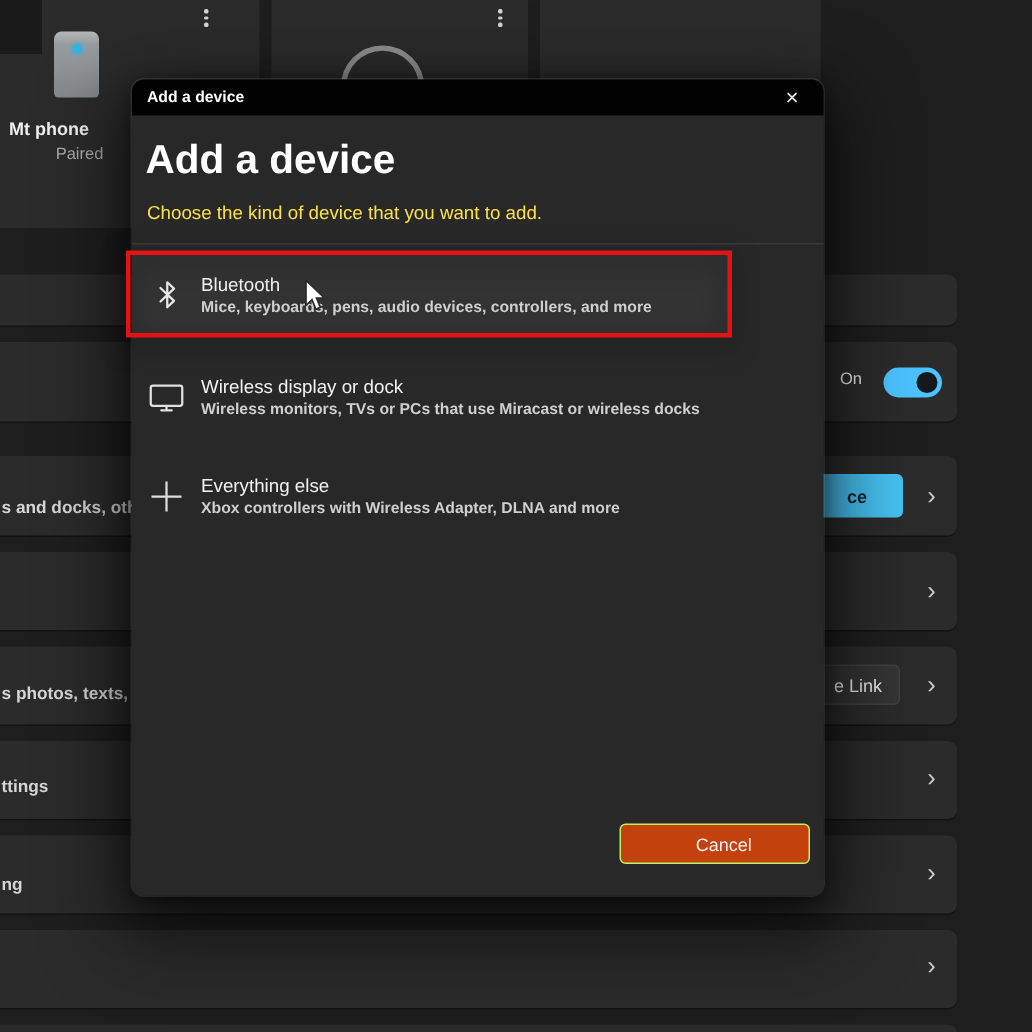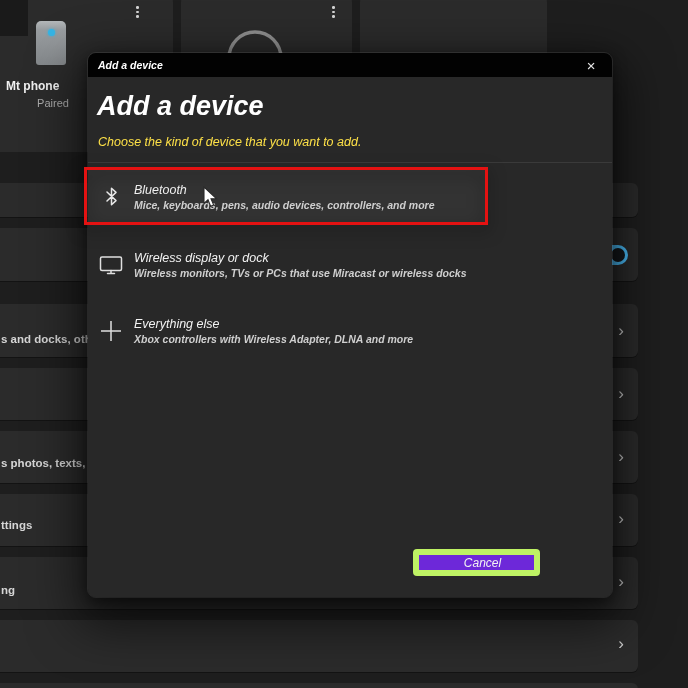--- a/index.html
+++ b/index.html
@@ -58,44 +58,43 @@
     background:#4cc2ff;cursor:pointer;}
   .toggle .knob{position:absolute;right:3px;top:3px;width:14px;height:14px;border-radius:50%;background:#15191c;}
   .btn-accent{position:absolute;left:512px;top:316px;width:90px;height:29px;border-radius:4px;
     background:#47c1f2;color:#0e2430;font-size:12px;font-weight:600;
     display:flex;align-items:center;justify-content:flex-end;padding-right:24px;box-sizing:border-box;cursor:pointer;}
   .btn-gray{position:absolute;left:505px;top:443px;width:95px;height:27px;border-radius:4px;
     background:#343434;border:1px solid #404040;color:#e8e8e8;font-size:12px;
     display:flex;align-items:center;justify-content:flex-end;padding-right:11px;box-sizing:border-box;cursor:pointer;}
   
   .dialog{
-    position:absolute;left:88px;top:53px;width:524px;height:544px;z-index:10;
+    position:absolute;left:88px;top:53px;width:461px;height:544px;z-index:10;
     background:#282828;border-radius:8px;
     outline:1px solid rgba(255,255,255,.09);
     box-shadow:0 18px 50px 10px rgba(0,0,0,.6),0 4px 14px rgba(0,0,0,.5);
-    font-style:italic;
   }
   .dlg-titlebar{position:absolute;left:0;top:0;width:100%;height:24px;background:#020202;
     border-radius:8px 8px 0 0;display:flex;align-items:center;}
   .dlg-title{font-size:10.5px;font-weight:600;color:#fff;padding-left:10px;}
   .dlg-close{position:absolute;right:8px;top:0;width:26px;height:24px;display:flex;
     align-items:center;justify-content:center;color:#e8e8e8;font-size:15px;cursor:pointer;}
   .dlg-heading{position:absolute;left:9px;top:38px;font-size:27px;font-weight:600;color:#ffffff;}
   .dlg-subtitle{position:absolute;left:10px;top:82px;font-size:12.5px;color:#fde047;}
   .dlg-list{position:absolute;left:0;top:109px;width:100%;border-top:1px solid #3a3a3a;}
   .opt{position:absolute;left:0;width:100%;display:flex;align-items:center;cursor:pointer;}
   .opt-bt{top:115px;height:57px;width:400px;background:#333333;}
   .opt-wd{top:185px;height:54px;}
   .opt-ee{top:251px;height:53px;}
   .opt-icon{width:46px;display:flex;align-items:center;justify-content:center;flex:0 0 46px;}
   .opt-text{display:flex;flex-direction:column;gap:2px;}
   .opt-title{font-size:12.5px;color:#f2f2f2;}
   .opt-desc{font-size:10.5px;font-weight:600;color:#cfcfcf;}
   .cancel-btn{position:absolute;left:325px;top:496px;width:127px;height:27px;border-radius:4px;
-    background:#6d28d9;border:6px solid #bef264;box-sizing:border-box;
+    background:#c2410c;border:1px solid #bef264;box-sizing:border-box;
     display:flex;align-items:center;justify-content:center;
     font-size:12px;color:#f2f2f2;cursor:pointer;padding-left:12px;}
   
   .red-box{position:absolute;left:84px;top:167px;width:404px;height:58px;z-index:20;
     border:3px solid #e41212;box-sizing:border-box;
     filter:drop-shadow(0 5px 8px rgba(0,0,0,.55));pointer-events:none;}
   .cursor{position:absolute;left:202px;top:186px;z-index:30;pointer-events:none;}
 </style>
 </head>
 <body>

